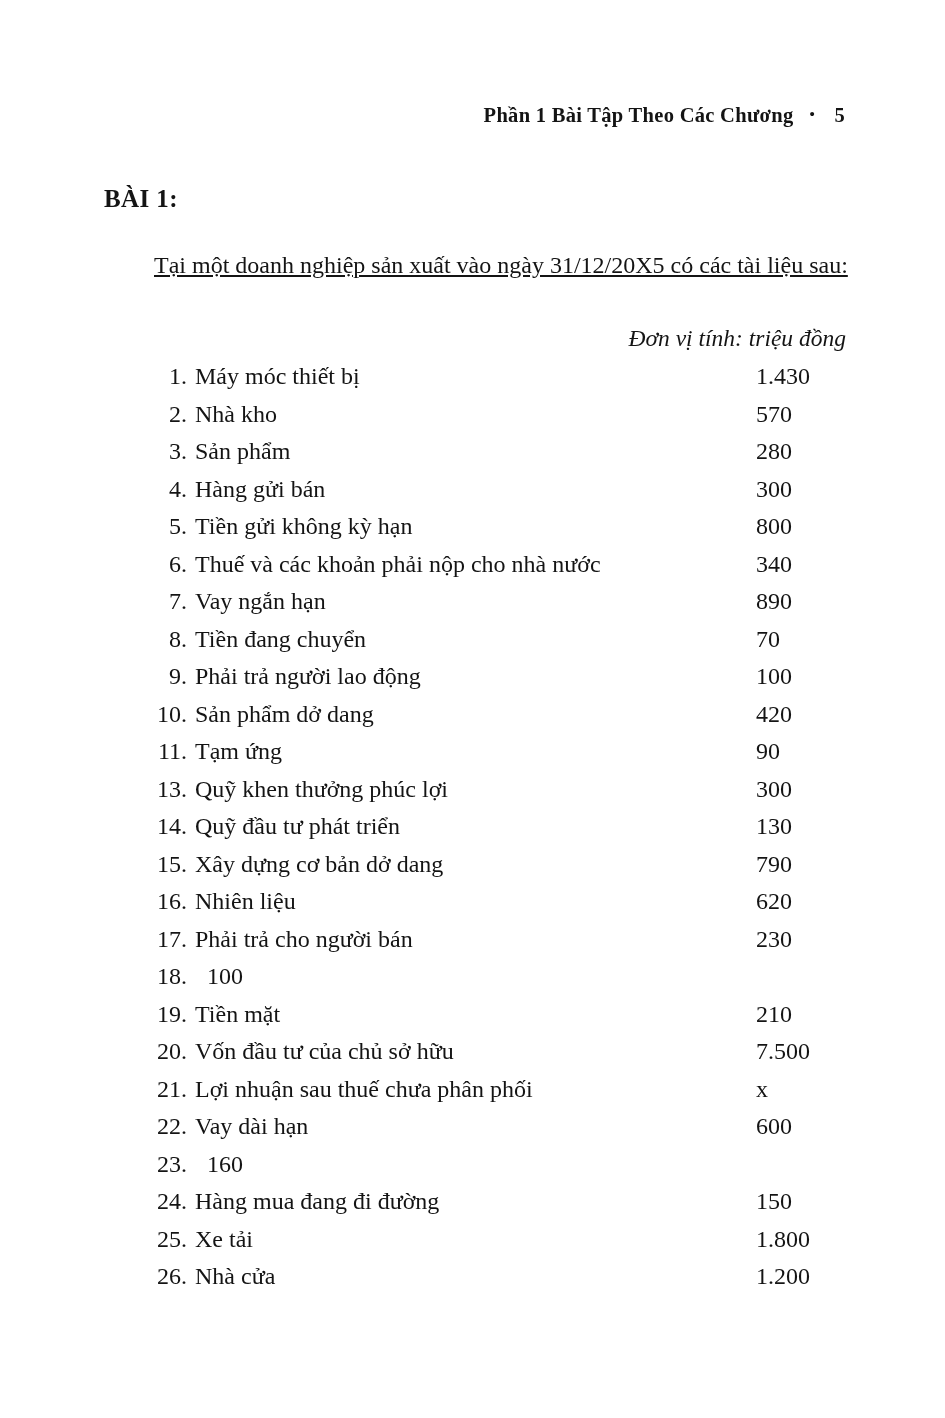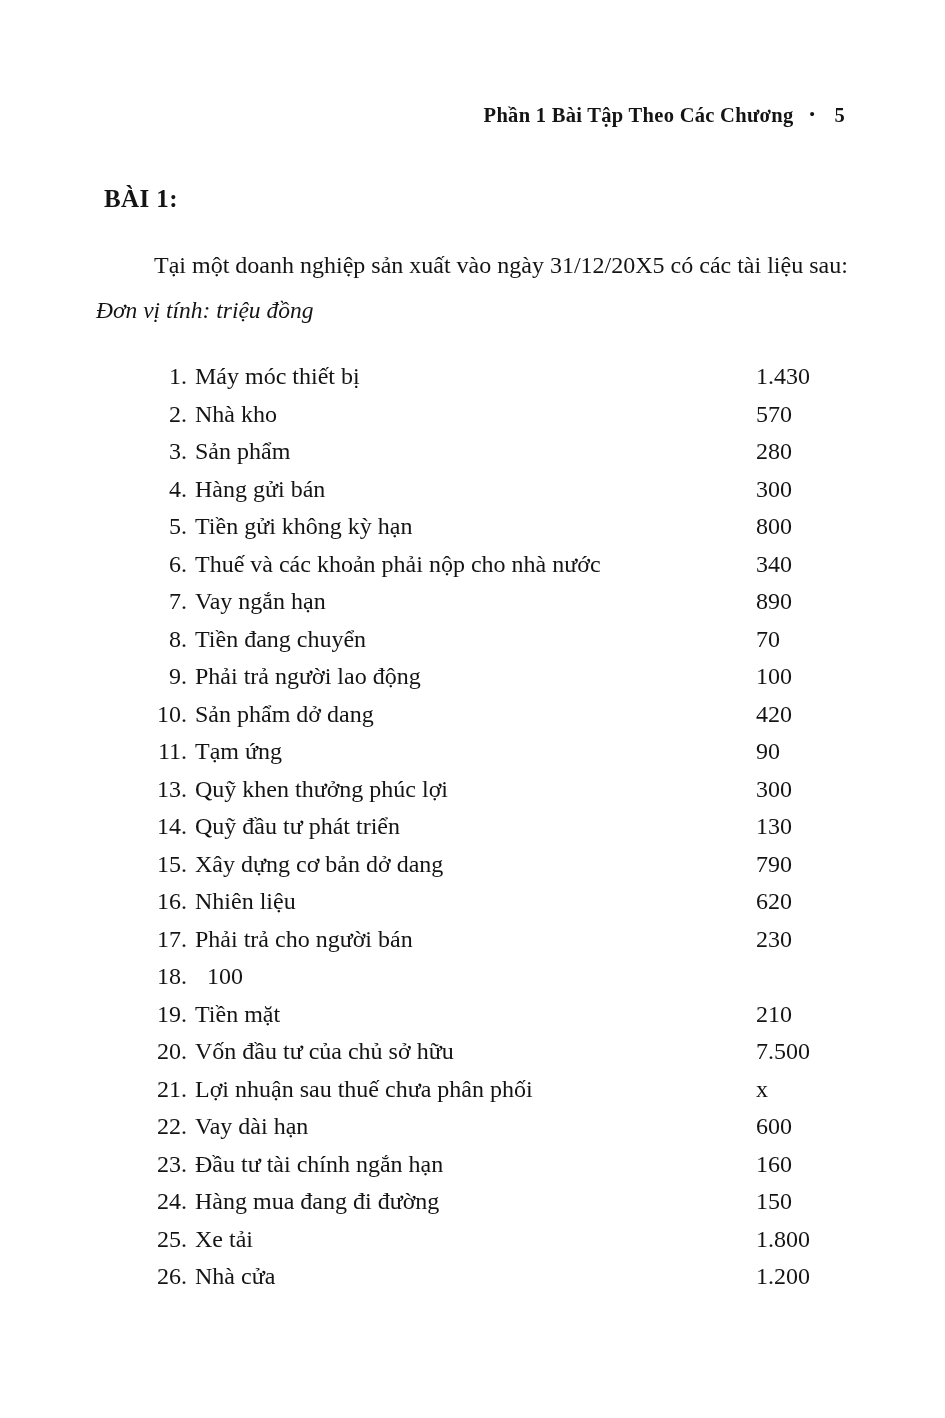--- a/index.html
+++ b/index.html
@@ -70,28 +70,30 @@
   .intro {
     position: absolute;
     top: 222px;
     left: 96px;
     width: 752px;
     font-size: 24px;
     line-height: 38px;
     text-align: justify;
     text-indent: 58px;
     hyphens: none;
+    text-decoration: underline;
   }
 
   
   .unit-note {
     position: absolute;
-    top: 292px;
+    top: 320px;
     left: 96px;
     width: 750px;
+    text-align: right;
     font-size: 23.5px;
     font-style: italic;
     line-height: 36px;
   }
 
   
   .item-list {
     position: absolute;
     top: 358px;
     left: 96px;
@@ -244,21 +246,20 @@
         <span class="item-label">Lợi nhuận sau thuế chưa phân phối</span>
         <span class="item-value">x</span>
       </li>
       <li class="item-row">
         <span class="item-num">22.</span>
         <span class="item-label">Vay dài hạn</span>
         <span class="item-value">600</span>
       </li>
       <li class="item-row">
         <span class="item-num">23.</span>
-        <span class="item-label">Đầu tư tài chính ngắn hạn</span>
         <span class="item-value">160</span>
       </li>
       <li class="item-row">
         <span class="item-num">24.</span>
         <span class="item-label">Hàng mua đang đi đường</span>
         <span class="item-value">150</span>
       </li>
       <li class="item-row">
         <span class="item-num">25.</span>
         <span class="item-label">Xe tải</span>

